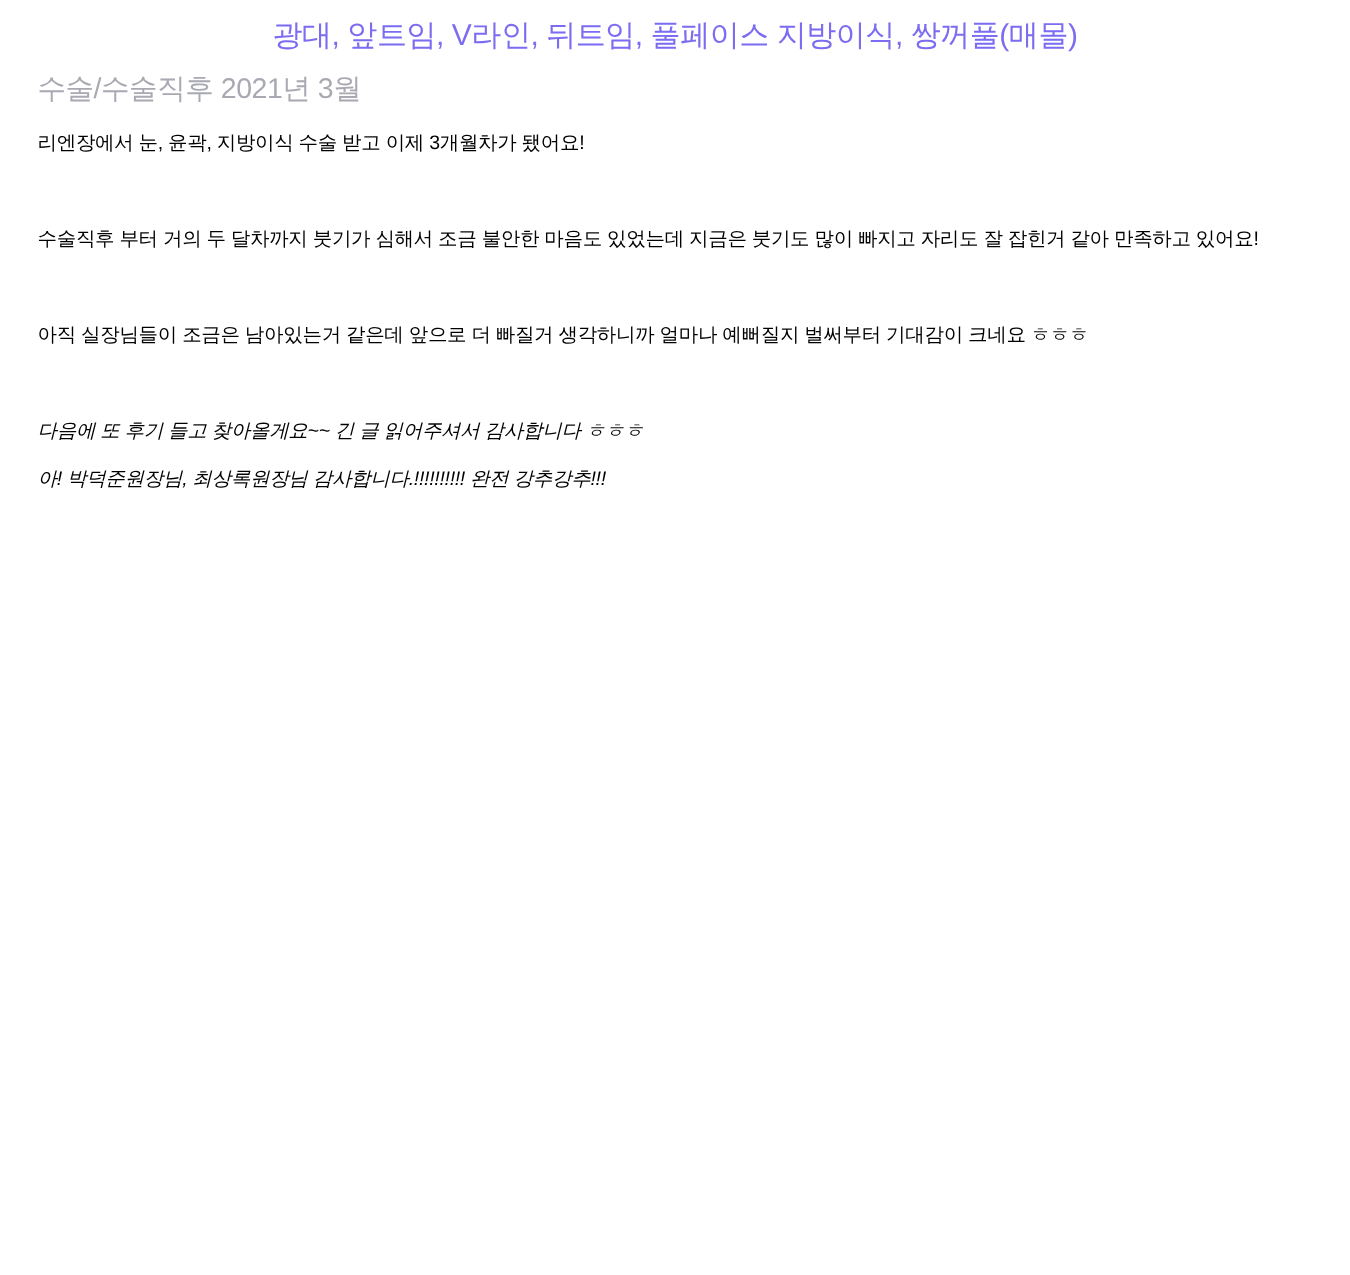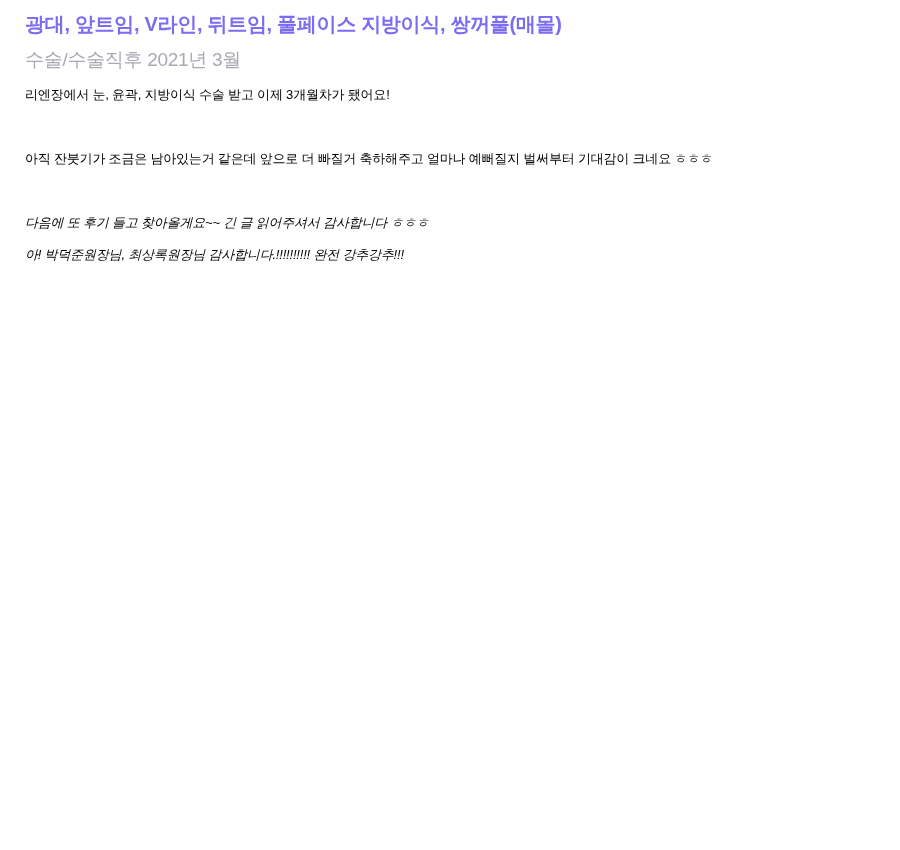--- a/index.html
+++ b/index.html
@@ -12,23 +12,24 @@
     width: 900px;
     min-height: 850px;
     box-sizing: border-box;
     padding: 10px 25px 16px 25px;
     background: #ffffff;
   }
   .procedure-title {
     margin: 0 0 8px 0;
     color: #7b6cf2;
     font-size: 20px;
-    font-weight: 700;
+    font-weight: 400;
     line-height: 28px;
     letter-spacing: -0.3px;
+    text-align: center;
   }
   .surgery-date {
     margin: 0 0 6px 0;
     color: #a9a9b3;
     font-size: 19px;
     font-weight: 400;
     line-height: 27px;
     letter-spacing: -0.3px;
   }
   .review-body p {
@@ -50,18 +51,19 @@
 <body>
 
 <div class="page">
 
   <h1 class="procedure-title">광대, 앞트임, V라인, 뒤트임, 풀페이스 지방이식, 쌍꺼풀(매몰)</h1>
 
   <div class="surgery-date">수술/수술직후 2021년 3월</div>
 
   <div class="review-body">
     <p>리엔장에서 눈, 윤곽, 지방이식 수술 받고 이제 3개월차가 됐어요!</p>
-    <p>아직 잔붓기가 조금은 남아있는거 같은데 앞으로 더 빠질거 축하해주고 얼마나 예뻐질지 벌써부터 기대감이 크네요 ㅎㅎㅎ</p>
+    <p>수술직후 부터 거의 두 달차까지 붓기가 심해서 조금 불안한 마음도 있었는데 지금은 붓기도 많이 빠지고 자리도 잘 잡힌거 같아 만족하고 있어요!</p>
+    <p>아직 실장님들이 조금은 남아있는거 같은데 앞으로 더 빠질거 생각하니까 얼마나 예뻐질지 벌써부터 기대감이 크네요 ㅎㅎㅎ</p>
     <p>다음에 또 후기 들고 찾아올게요~~ 긴 글 읽어주셔서 감사합니다 ㅎㅎㅎ
 아! 박덕준원장님, 최상록원장님 감사합니다.!!!!!!!!!! 완전 강추강추!!!</p>
   </div>
 
 </div>
 
 </body></html>

